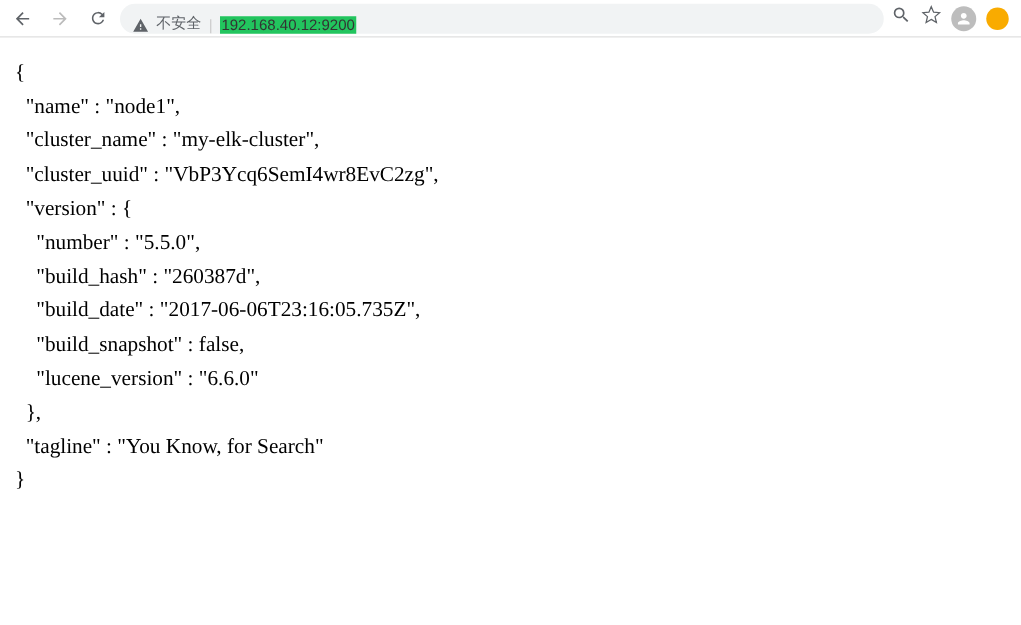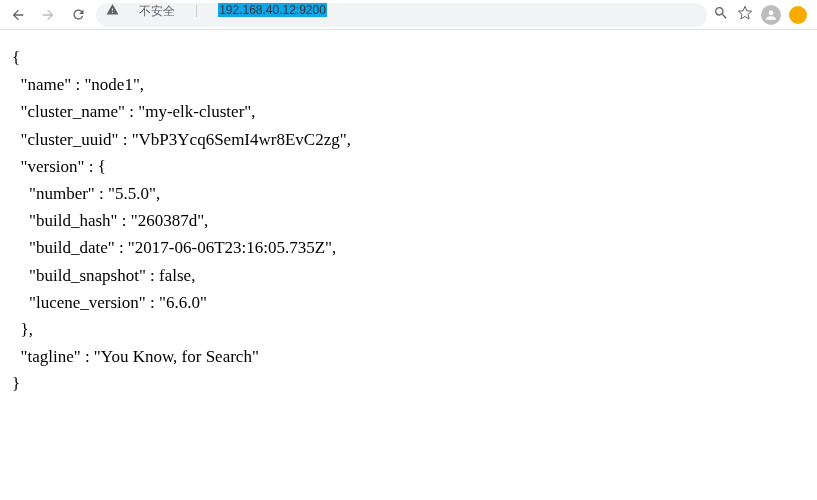--- a/index.html
+++ b/index.html
@@ -29,35 +29,35 @@
       cursor: pointer;
       border-radius: 50%;
     }
     .nav-btn.disabled { color: #bbb; }
     .address-bar {
       flex: 1;
       height: 24px;
       background: #f1f3f4;
       border-radius: 12px;
       display: flex;
-      align-items: flex-start;
+      align-items: flex-end;
       padding: 0 10px;
       font-size: 12px;
       color: #5f6368;
-      gap: 20px;
+      gap: 6px;
     }
     .not-secure-icon {
       display: flex;
       align-items: center;
     }
     .url-text {
       color: #333;
     }
     .url-highlight {
-      background: #0ea5e9;
+      background: #22c55e;
       padding: 0 1px;
     }
     .toolbar-right {
       display: flex;
       align-items: center;
       gap: 8px;
       padding-right: 4px;
     }
     .avatar {
       width: 20px;

